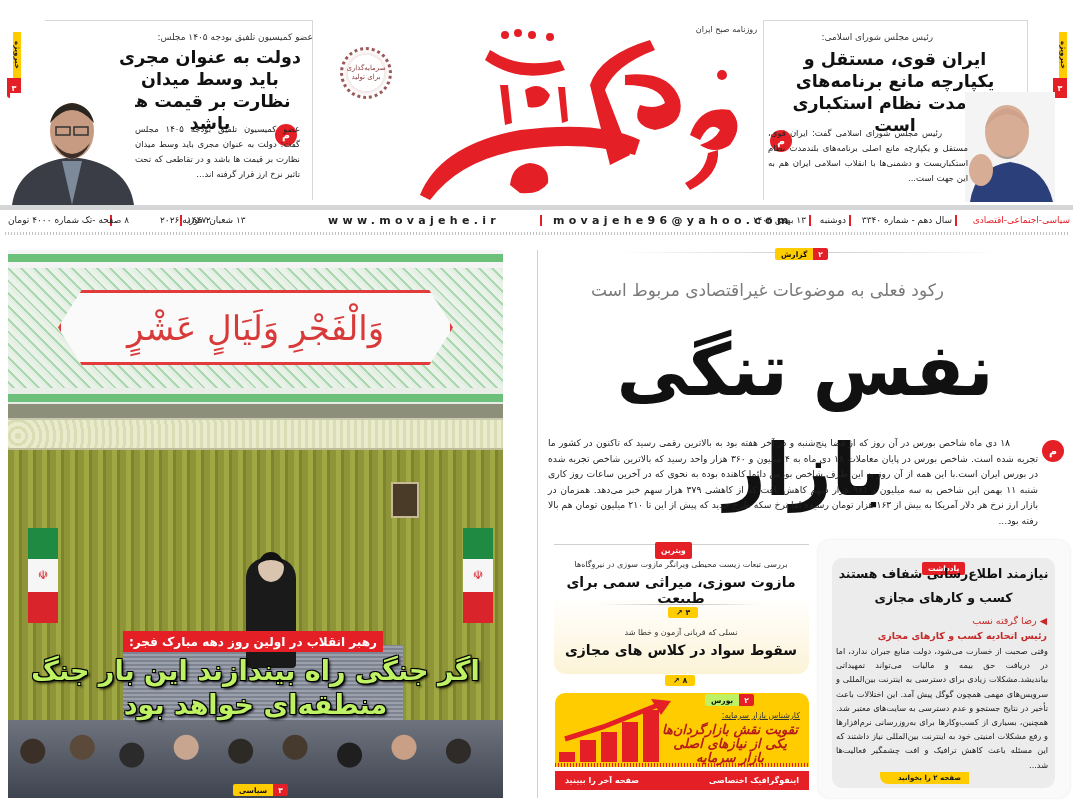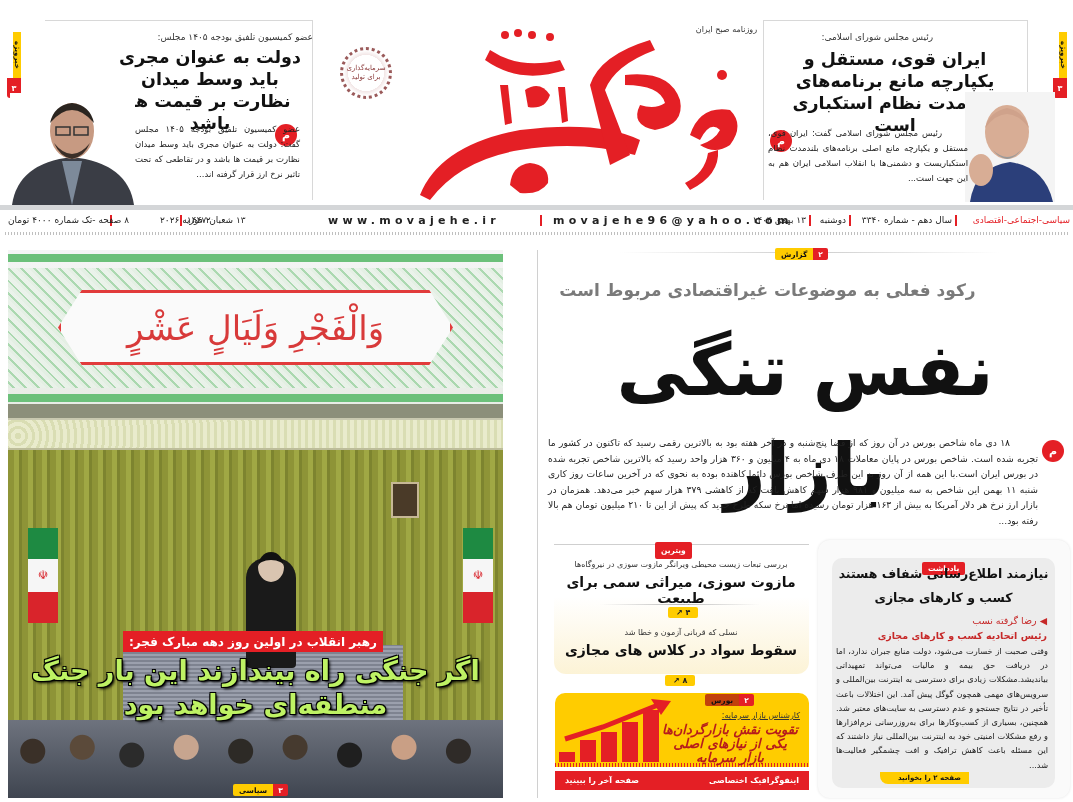--- a/index.html
+++ b/index.html
@@ -58,21 +58,21 @@
 
   .tag { display: flex; height: 12px; font-size: 7.5px; font-weight: bold; border-radius: 2px; overflow: hidden; }
   .tag .tn { background: #e41f25; color: #fff; padding: 0 5px; display: flex; align-items: center; }
   .tag .tl { background: #ffcc00; color: #111; padding: 0 6px; display: flex; align-items: center; }
 
   .col-divider { position: absolute; left: 537px; top: 250px; width: 1px; height: 548px; background: #d0d0d0; }
 
   
   .report-tag { position: absolute; left: 775px; top: 248px; }
   .report-line { position: absolute; left: 620px; top: 252px; width: 380px; height: 1px; background: linear-gradient(90deg, transparent, #ccc, transparent); }
-  .main-kicker { position: absolute; left: 545px; top: 280px; width: 445px; text-align: center; font-size: 17px; font-weight: bold; color: #7a7a7a; }
+  .main-kicker { position: absolute; left: 545px; top: 280px; width: 445px; text-align: center; font-size: 17px; font-weight: normal; color: #7a7a7a; }
   .main-headline { position: absolute; left: 545px; top: 320px; width: 520px; text-align: center; font-size: 72px; font-weight: bold; color: #111; line-height: 100px; letter-spacing: -1px; }
   .main-body { position: absolute; left: 548px; top: 435px; width: 490px; font-size: 9.2px; line-height: 15.5px; color: #222; text-align: justify; }
   .main-icon { left: 1042px; top: 440px; }
 
   
   .note-card { position: absolute; left: 818px; top: 540px; width: 252px; height: 258px; border-radius: 12px; background: #fafafa; box-shadow: 0 0 3px #e4e4e4; }
   .note-inner { position: absolute; left: 14px; top: 18px; width: 223px; height: 230px; background: #ececec; border-radius: 10px; }
   .note-tag { position: absolute; left: 922px; top: 562px; background: #e41f25; color: #fff; font-size: 7.5px; font-weight: bold; padding: 2px 6px; border-radius: 2px; }
   .note-title { position: absolute; left: 832px; top: 562px; width: 223px; text-align: center; font-weight: bold; font-size: 12.5px; line-height: 24px; color: #111; }
   .note-author { position: absolute; left: 832px; top: 613px; width: 215px; font-size: 9.5px; color: #c62828; line-height: 15px; }
@@ -271,20 +271,20 @@
   <div class="bar" style="left:67px; width:16px; height:40px;"></div>
   <div class="bar" style="left:88px; width:16px; height:52px;"></div>
   <svg class="bourse-arrow" viewBox="0 0 110 45">
     <path d="M2 40 L40 28 L60 20 L95 6" stroke="#e41f25" stroke-width="5" fill="none"></path>
     <path d="M88 0 L108 2 L98 16Z" fill="#e41f25"></path>
   </svg>
   <div class="bourse-hatch"></div>
 </div>
 <div class="tag bourse-tag">
   <div class="tn">۲</div>
-  <div class="tl" style="background:#c2410c;">بورس</div>
+  <div class="tl" style="background:#bef264;">بورس</div>
 </div>
 <div class="bourse-kicker">کارشناس بازار سرمایه:</div>
 <div class="bourse-title">تقویت نقش بازارگردان‌ها یکی از نیازهای اصلی بازار سرمایه</div>
 <div class="infographic-bar">
   <span>اینفوگرافیک اختصاصی</span>
   <span>صفحه آخر را ببینید</span>
 </div>
 
 </body></html>

